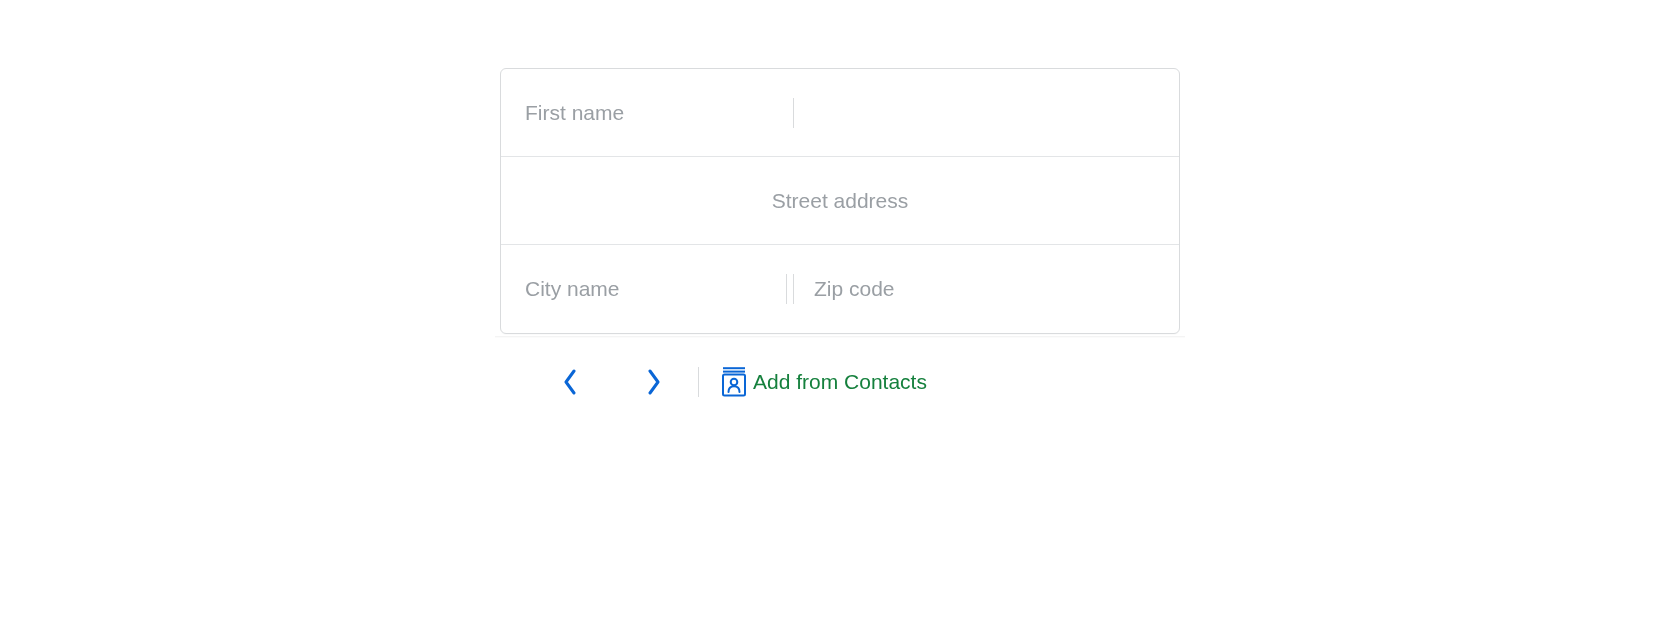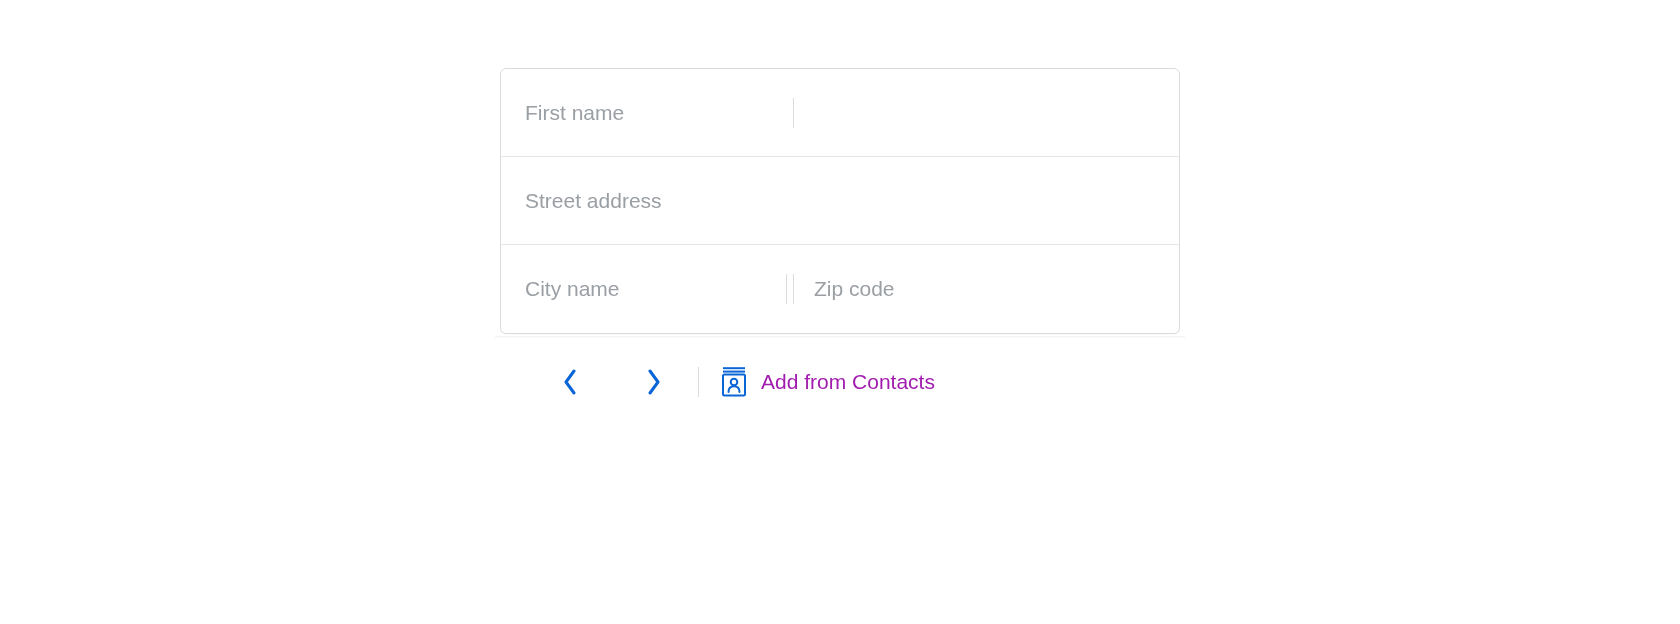--- a/index.html
+++ b/index.html
@@ -51,21 +51,21 @@
   }
   .vsep {
     width: 1px;
     height: 30px;
     background: #d9dbdd;
     flex: 0 0 1px;
     margin: 0 6px 0 0;
   }
   .field.first { flex: 0 0 268px; }
   .field.last  { flex: 1 1 auto; padding-left: 14px; }
-  .field.full  { flex: 1 1 auto; }
+  .field.full  { flex: 1 1 auto; text-align: center; }
   .field.city  { flex: 0 0 261px; }
   .field.state { flex: 0 0 140px; padding-left: 14px; }
   .field.zip   { flex: 1 1 auto;  padding-left: 14px; }
 
   .card-shadow {
     width: 690px;
     height: 2px;
     margin-top: 2px;
     background: linear-gradient(to bottom, rgba(0,0,0,0.06), rgba(0,0,0,0));
   }
@@ -93,24 +93,24 @@
   .nav-gap { width: 40px; }
   .tool-sep {
     width: 1px;
     height: 30px;
     background: #d9dbdd;
     margin: 0 22px 0 22px;
   }
   .contacts-btn {
     display: flex;
     align-items: center;
-    gap: 14px;
+    gap: 6px;
     border: none;
     background: transparent;
-    color: #a21caf;
+    color: #15803d;
     font-size: 21px;
     cursor: pointer;
     font-family: inherit;
     padding: 0;
   }
   .contacts-btn svg { display: block; }
 </style>
 </head>
 <body>
 

